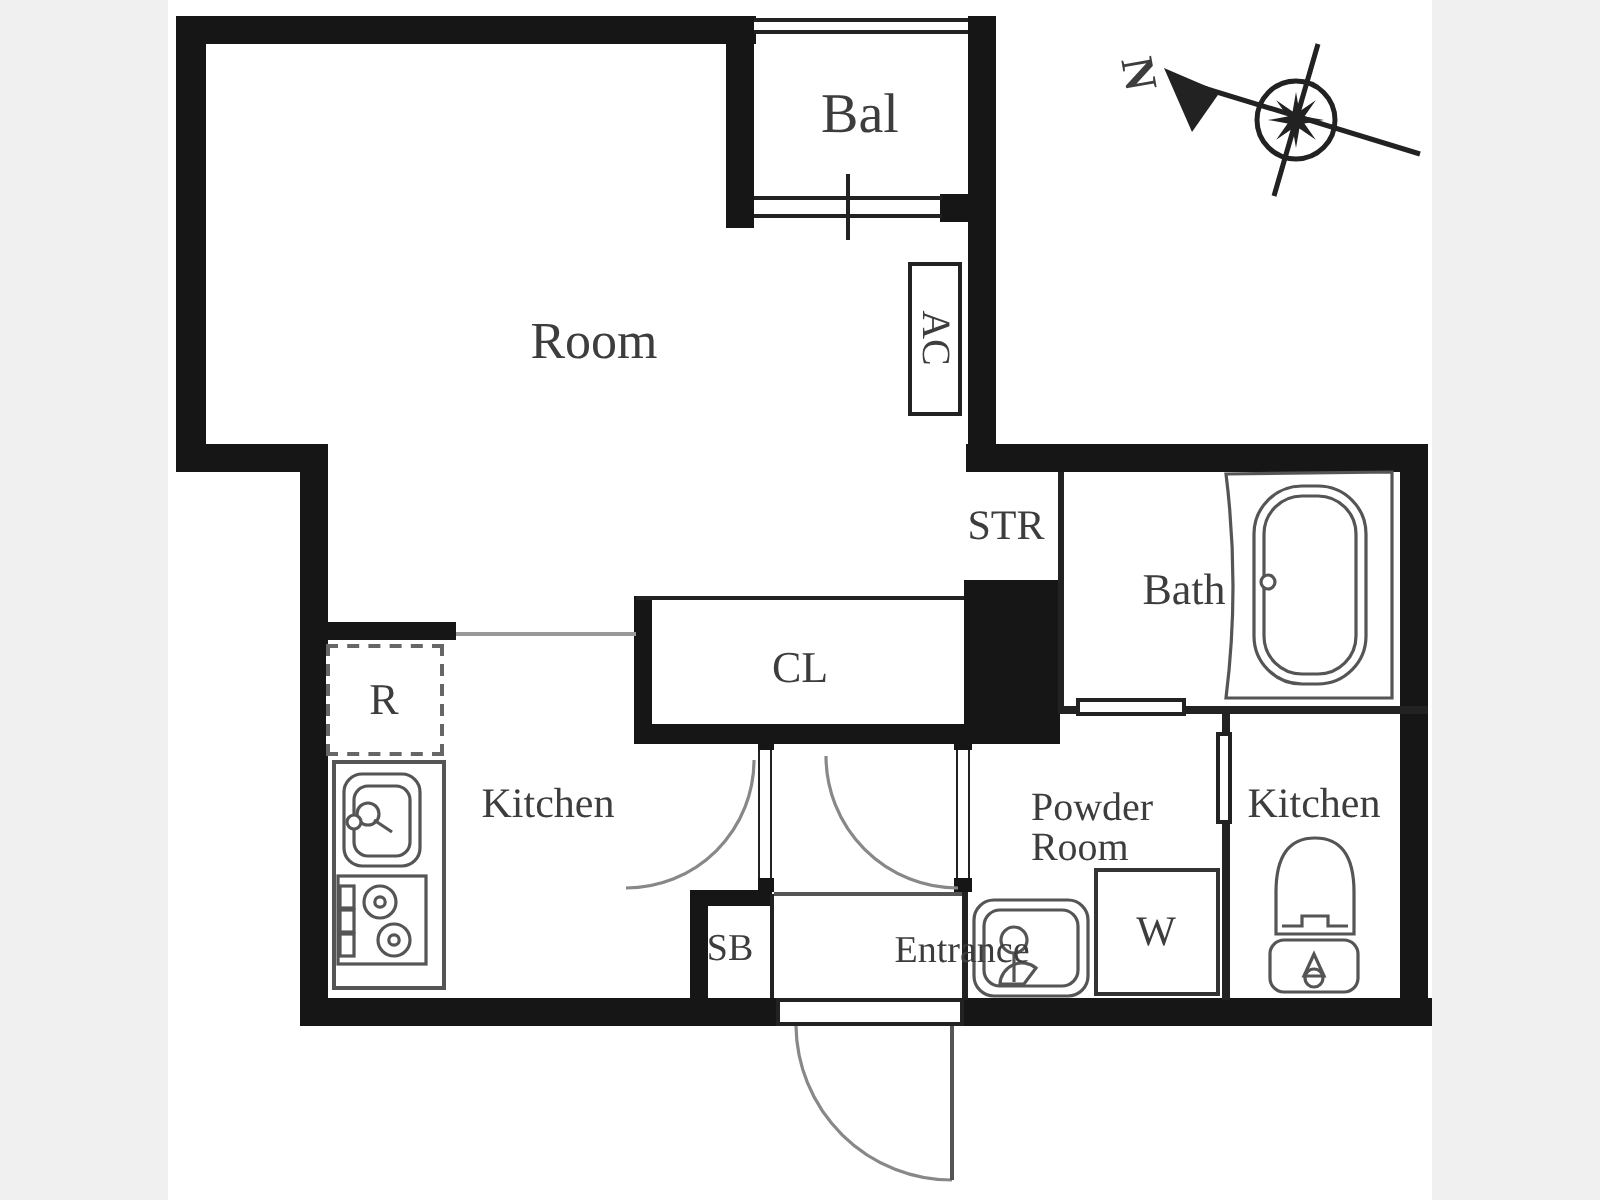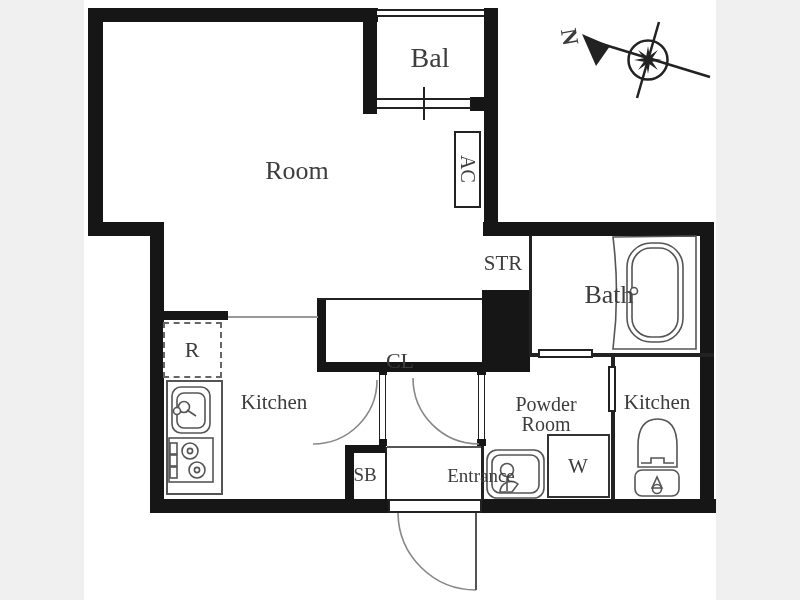--- a/index.html
+++ b/index.html
@@ -123,26 +123,26 @@
       <circle cx="648" cy="60" r="19.5" fill="none" stroke="#222" stroke-width="2.5"></circle>
       <path fill="#222" d="M662,60 L652.2,61.7 L657.9,69.9 L649.7,64.2 L648,74 L646.3,64.2 L638.1,69.9 L643.8,61.7 L634,60 L643.8,58.3 L638.1,50.1 L646.3,55.8 L648,46 L649.7,55.8 L657.9,50.1 L652.2,58.3 Z"></path>
       <path fill="#222" d="M582,34 L610,46 L596,66 Z"></path>
     </g>
   </svg>
 
   <div class="lbl" style="left:297px;top:171px;font-size:26px;">Room</div>
   <div class="lbl" style="left:430px;top:58px;font-size:28px;">Bal</div>
   <div class="lbl" style="left:467px;top:169px;font-size:20px;transform:translate(-50%,-50%) rotate(90deg);">AC</div>
   <div class="lbl" style="left:503px;top:263px;font-size:21px;">STR</div>
-  <div class="lbl" style="left:609px;top:295px;font-size:26px;">Bath</div>
-  <div class="lbl" style="left:400px;top:334px;font-size:22px;margin-top:27px;">CL</div>
+  <div class="lbl" style="left:592px;top:295px;font-size:22px;">Bath</div>
+  <div class="lbl" style="left:400px;top:334px;font-size:22px;">CL</div>
   <div class="lbl" style="left:274px;top:402px;font-size:21px;">Kitchen</div>
   <div class="lbl" style="left:192px;top:350px;font-size:22px;">R</div>
   <div class="lbl" style="left:365px;top:475px;font-size:19px;font-family:Liberation Serif, serif;">SB</div>
   <div class="lbl" style="left:433px;top:476px;font-size:19px;margin-left:48px;">Entrance</div>
-  <div class="lbl" style="left:546px;top:414px;font-size:20px;text-align:center;line-height:20px;">
+  <div class="lbl" style="left:546px;top:414px;font-size:20px;text-align:left;line-height:20px;">
     <span style="display:block;">Powder</span>
     <span style="display:block;">Room</span>
   </div>
   <div class="lbl" style="left:578px;top:466px;font-size:21px;">W</div>
   <div class="lbl" style="left:657px;top:402px;font-size:21px;">Kitchen</div>
   <div class="lbl" style="left:569px;top:37px;font-size:23px;font-weight:600;transform:translate(-50%,-50%) rotate(80deg);">N</div>
 </div>
 
 </body></html>

